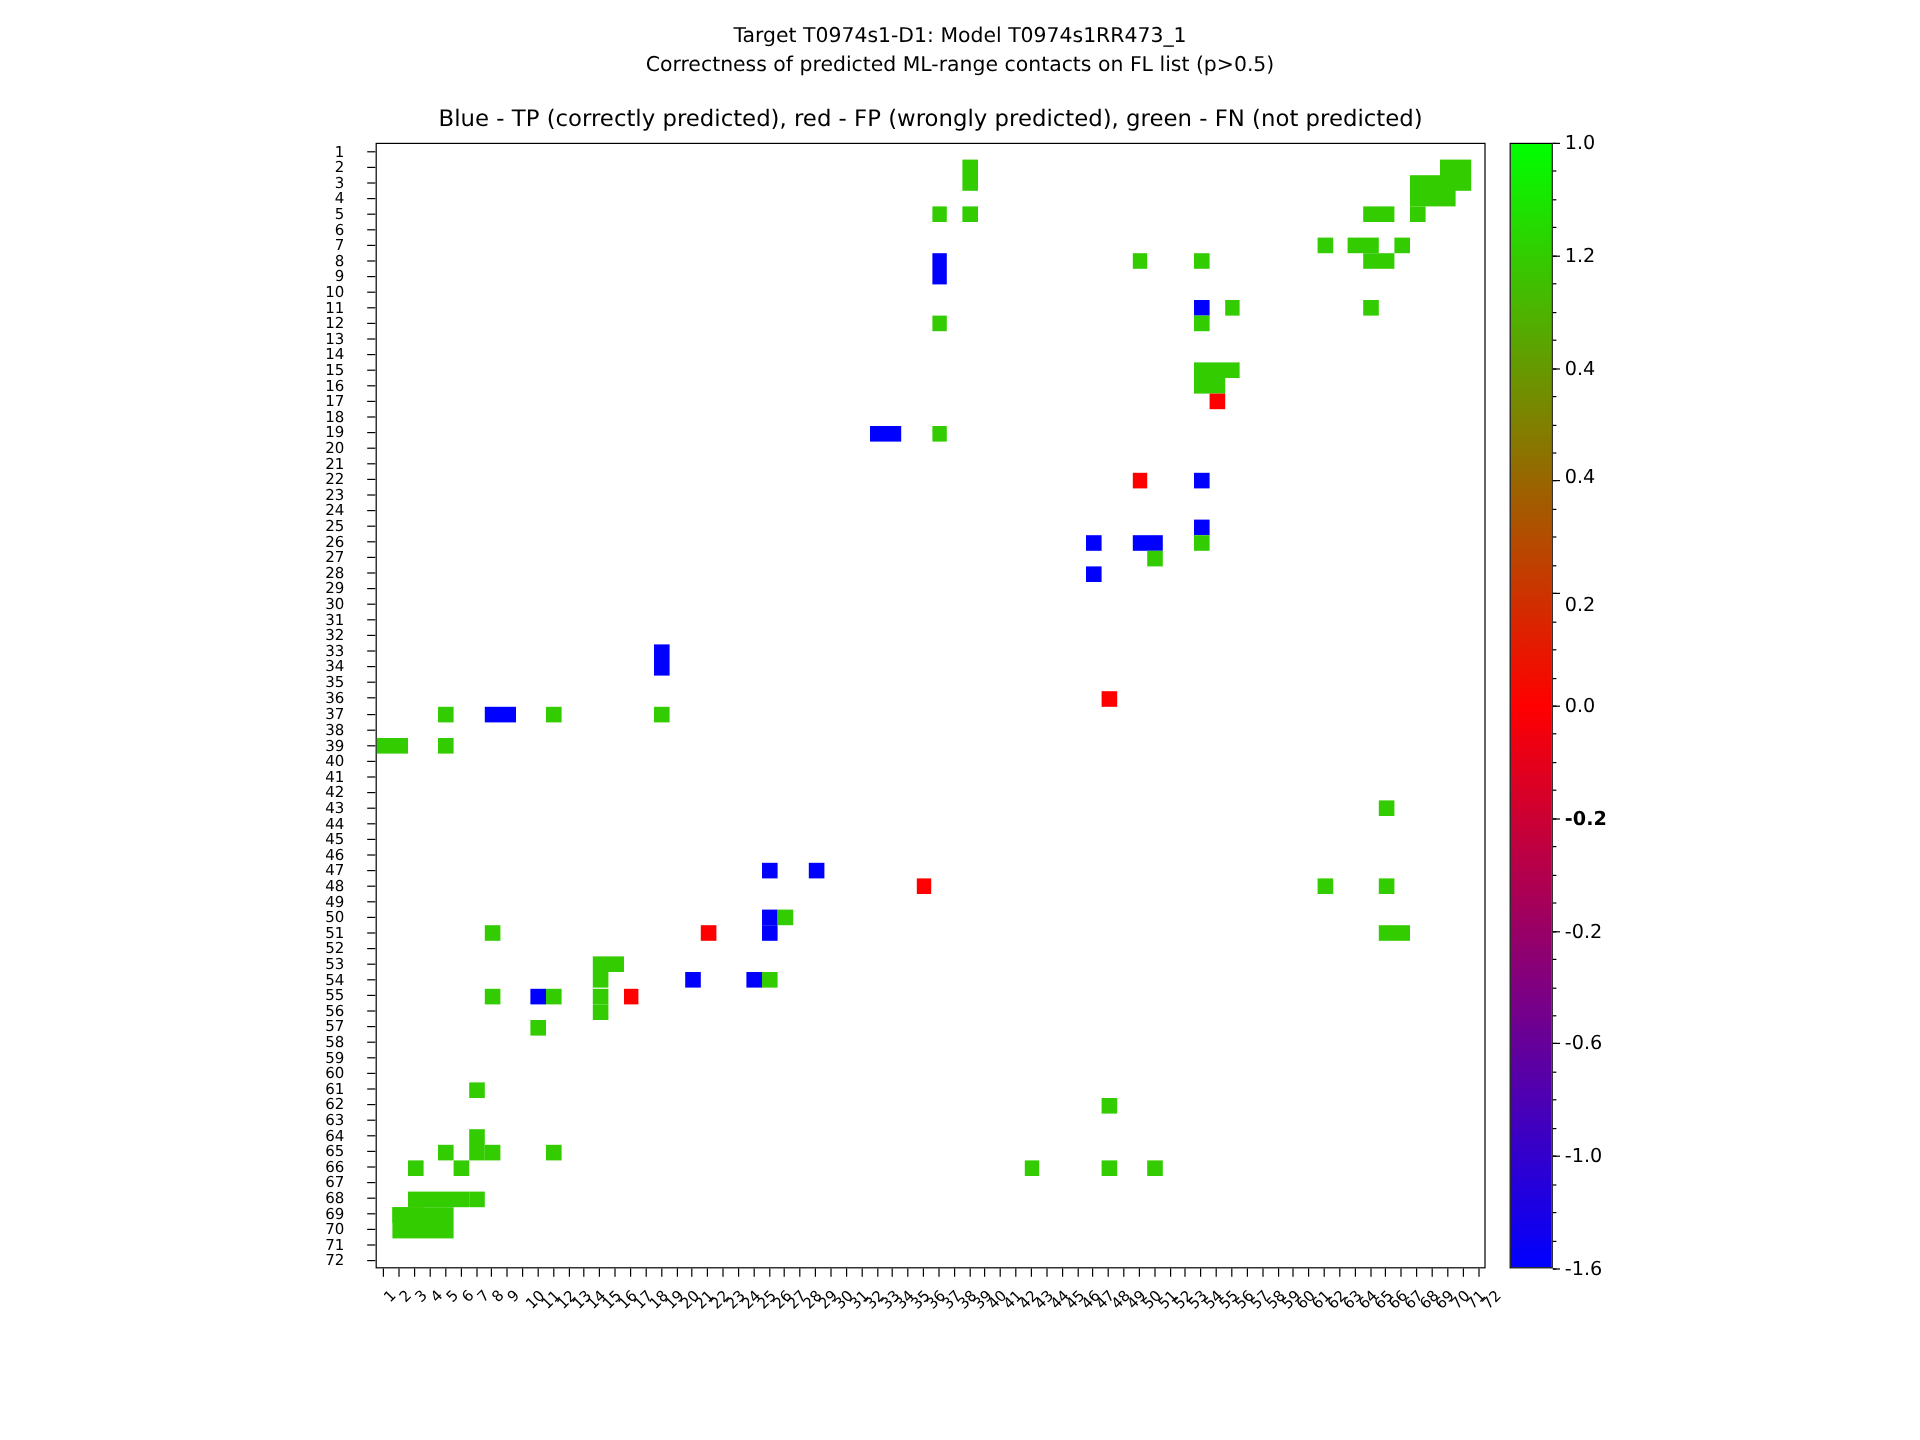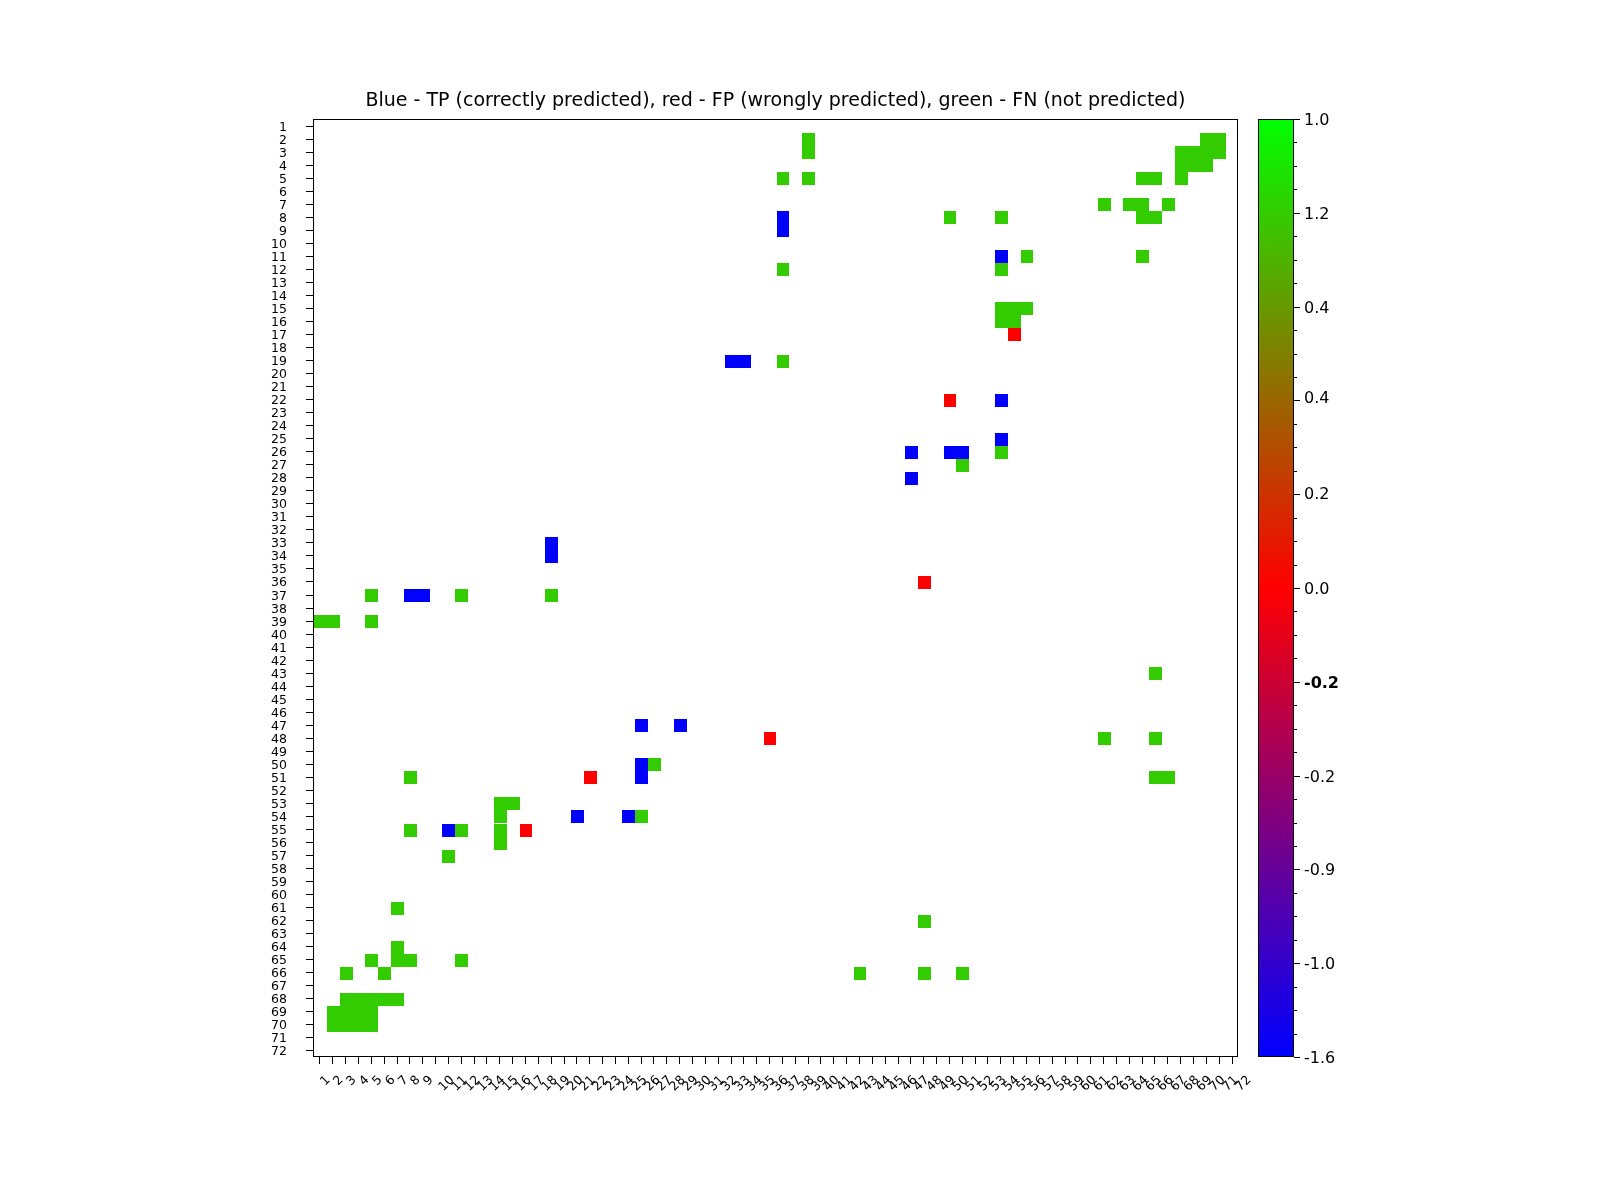--- a/index.html
+++ b/index.html
@@ -145,20 +145,22 @@
     font-size: 16px;
     color: #000;
     transform: translateY(-50%);
     white-space: nowrap;
   }
 </style>
 </head>
 <body>
 
 <div id="titles">
+  <div class="title-line" id="title-main">Target T0974s1-D1: Model T0974s1RR473_1</div>
+  <div class="title-line">Correctness of predicted ML-range contacts on FL list (p&gt;0.5)</div>
 </div>
 
 <div id="subtitle-axes">Blue - TP (correctly predicted), red - FP (wrongly predicted), green - FN (not predicted)</div>
 
 <div id="y-axis">
     <div class="y-tick-mark" style="top: 6.51389px;"></div>
     <div class="y-tick-label" style="top: 6.51389px;">1</div>
     <div class="y-tick-mark" style="top: 19.5417px;"></div>
     <div class="y-tick-label" style="top: 19.5417px;">2</div>
     <div class="y-tick-mark" style="top: 32.5694px;"></div>
@@ -589,20 +591,20 @@
       <div class="cb-tick-major" style="top: 562.8px;"></div>
       <div class="cb-tick-major" style="top: 656.6px;"></div>
       <div class="cb-tick-major" style="top: 750.4px;"></div>
       <div class="cb-tick-major" style="top: 844.2px;"></div>
       <div class="cb-tick-major" style="top: 938px;"></div>
     </div>
 <div class="cb-label" style="top: 0px;">1.0</div>
     <div class="cb-label" style="top: 93.8px;">1.2</div>
     <div class="cb-label" style="top: 187.6px;">0.4</div>
     <div class="cb-label" style="top: 278px;">0.4</div>
-    <div class="cb-label" style="top: 374px;">0.2</div>
+    <div class="cb-label" style="top: 385px;">0.2</div>
     <div class="cb-label" style="top: 469px;">0.0</div>
     <div class="cb-label" style="top: 562.8px; font-weight: bold;">-0.2</div>
     <div class="cb-label" style="top: 656.6px;">-0.2</div>
-    <div class="cb-label" style="top: 750.4px;">-0.9</div>
+    <div class="cb-label" style="top: 750.4px;">-0.6</div>
     <div class="cb-label" style="top: 844.2px;">-1.0</div>
     <div class="cb-label" style="top: 938px;">-1.6</div>
   </div>
 
 </body></html>

